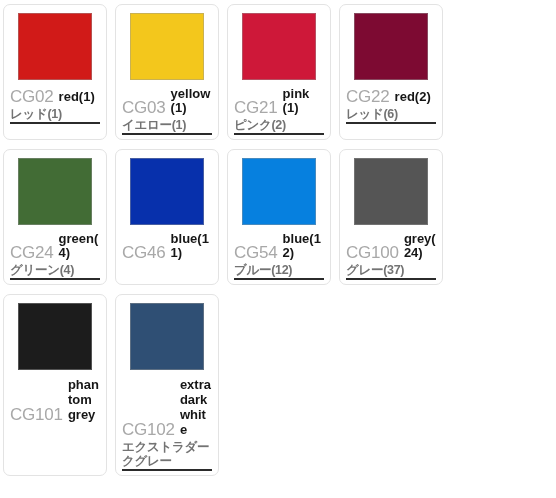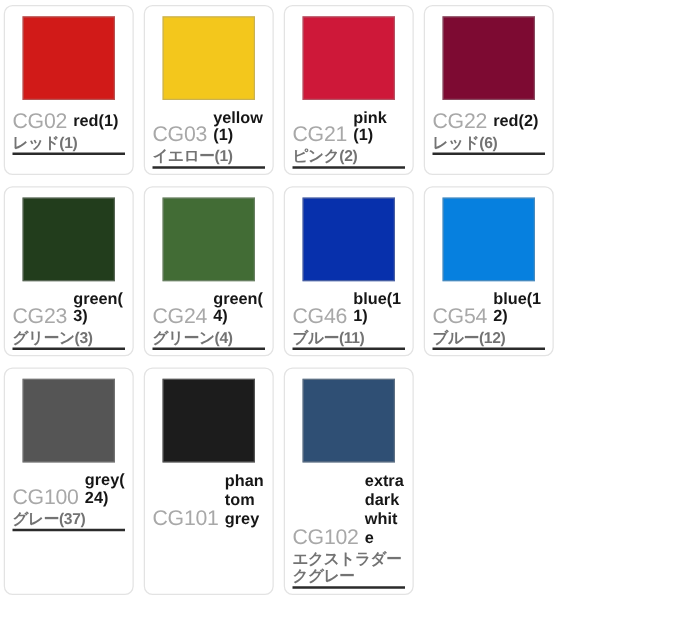--- a/index.html
+++ b/index.html
@@ -122,47 +122,36 @@
         <div class="swatch" style="background: rgb(125, 10, 50);"></div>
       </div>
       <div class="namerow">
         <span class="code">CG22</span>
         <span class="ename">red(2)</span>
       </div>
       <div class="jname">レッド(6)</div>
     </div>
     <div class="card">
       <div class="swatch-wrap">
-        <div class="swatch" style="background: rgb(34, 61, 28);"></div>
-      </div>
-      <div class="namerow">
-        <span class="code">CG23</span>
-        <span class="ename">green(3)</span>
-      </div>
-      <div class="jname">グリーン(3)</div>
-    </div>
-    <div class="card">
-      <div class="swatch-wrap">
         <div class="swatch" style="background: rgb(66, 108, 53);"></div>
       </div>
       <div class="namerow">
         <span class="code">CG24</span>
         <span class="ename">green(4)</span>
       </div>
       <div class="jname">グリーン(4)</div>
     </div>
     <div class="card">
       <div class="swatch-wrap">
         <div class="swatch" style="background: rgb(7, 48, 172);"></div>
       </div>
       <div class="namerow">
         <span class="code">CG46</span>
         <span class="ename">blue(11)</span>
       </div>
-      <div class="jname">ブルー(11)</div>
     </div>
     <div class="card">
       <div class="swatch-wrap">
         <div class="swatch" style="background: rgb(6, 128, 223);"></div>
       </div>
       <div class="namerow">
         <span class="code">CG54</span>
         <span class="ename">blue(12)</span>
       </div>
       <div class="jname">ブルー(12)</div>

